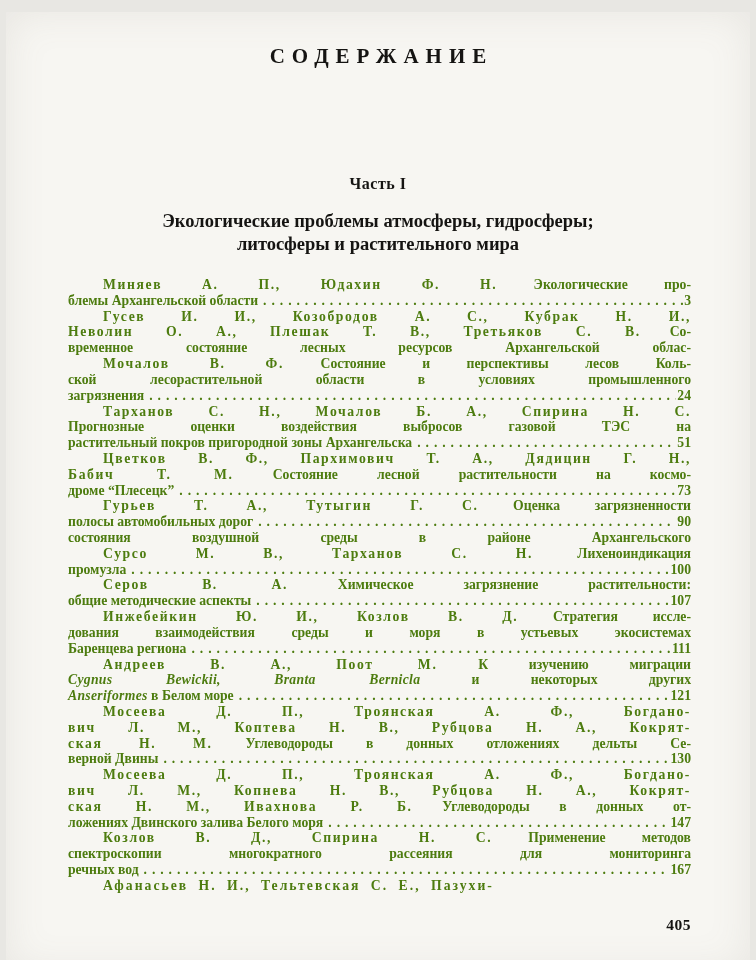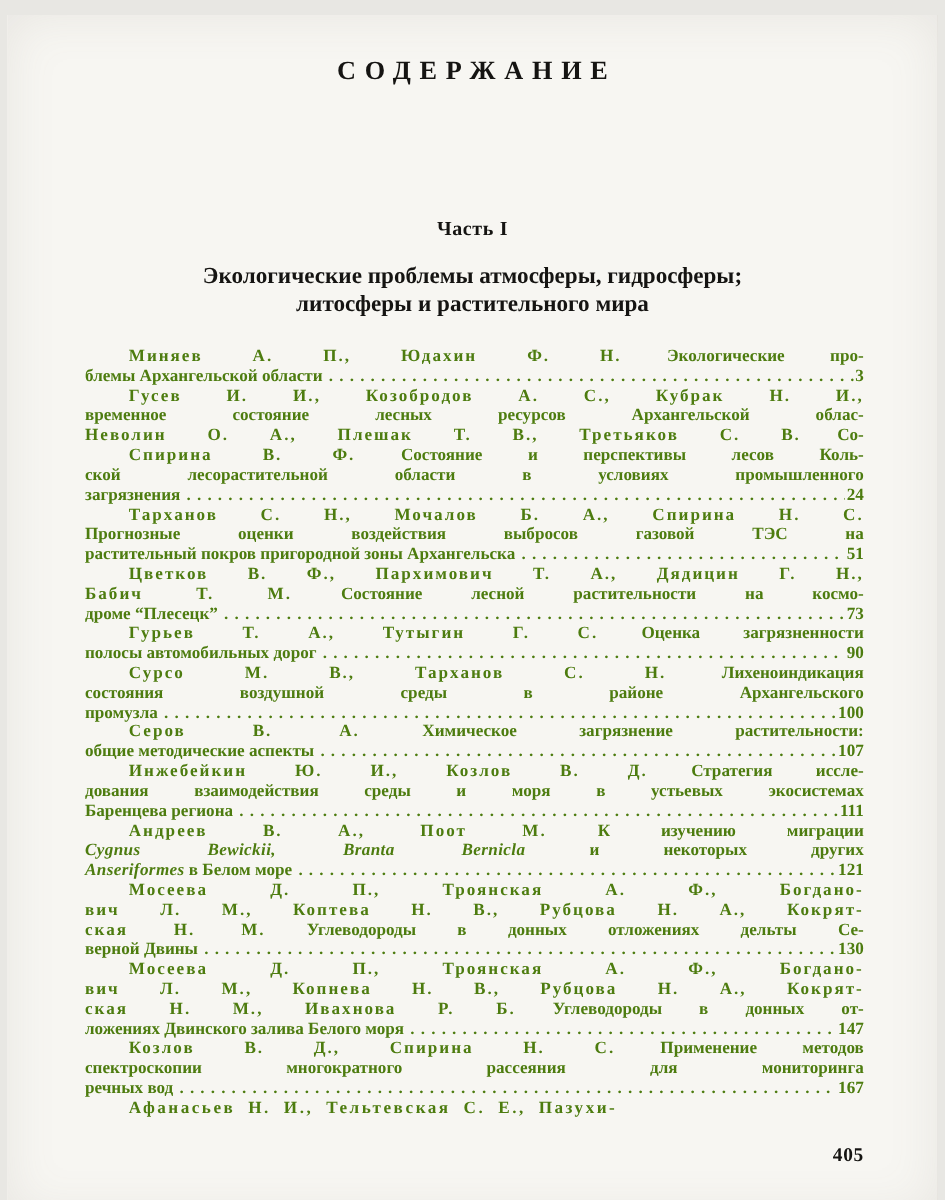--- a/index.html
+++ b/index.html
@@ -71,25 +71,25 @@
       <div class="entry">
         <div class="line fill ind"><span class="au">Миняев А. П., Юдахин Ф. Н.</span><span> Экологические про-</span></div>
         <div class="line last">
           <span class="lt"><span>блемы Архангельской области</span></span>
           <span class="leader"></span>
           <span class="pg">3</span>
         </div>
       </div>
       <div class="entry">
         <div class="line fill ind"><span class="au">Гусев И. И., Козобродов А. С., Кубрак Н. И.,</span></div>
+        <div class="line fill"><span class="au">Неволин О. А., Плешак Т. В., Третьяков С. В.</span><span> Со-</span></div>
         <div class="line fill"><span>временное состояние лесных ресурсов Архангельской облас-</span></div>
-        <div class="line fill"><span class="au">Неволин О. А., Плешак Т. В., Третьяков С. В.</span><span> Со-</span></div>
       </div>
       <div class="entry">
-        <div class="line fill ind"><span class="au">Спирина В. Ф.</span><span> Состояние и перспективы лесов Коль-</span></div>
+        <div class="line fill ind"><span class="au">Мочалов В. Ф.</span><span> Состояние и перспективы лесов Коль-</span></div>
         <div class="line fill"><span>ской лесорастительной области в условиях промышленного</span></div>
         <div class="line last">
           <span class="lt"><span>загрязнения</span></span>
           <span class="leader"></span>
           <span class="pg">24</span>
         </div>
       </div>
       <div class="entry">
         <div class="line fill ind"><span class="au">Тарханов С. Н., Мочалов Б. А., Спирина Н. С.</span></div>
         <div class="line fill"><span>Прогнозные оценки воздействия выбросов газовой ТЭС на</span></div>
@@ -110,22 +110,22 @@
       </div>
       <div class="entry">
         <div class="line fill ind"><span class="au">Гурьев Т. А., Тутыгин Г. С.</span><span> Оценка загрязненности</span></div>
         <div class="line last">
           <span class="lt"><span>полосы автомобильных дорог</span></span>
           <span class="leader"></span>
           <span class="pg">90</span>
         </div>
       </div>
       <div class="entry">
+        <div class="line fill"><span>состояния воздушной среды в районе Архангельского</span></div>
         <div class="line fill ind"><span class="au">Сурсо М. В., Тарханов С. Н.</span><span> Лихеноиндикация</span></div>
-        <div class="line fill"><span>состояния воздушной среды в районе Архангельского</span></div>
         <div class="line last">
           <span class="lt"><span>промузла</span></span>
           <span class="leader"></span>
           <span class="pg">100</span>
         </div>
       </div>
       <div class="entry">
         <div class="line fill ind"><span class="au">Серов В. А.</span><span> Химическое загрязнение растительности:</span></div>
         <div class="line last">
           <span class="lt"><span>общие методические аспекты</span></span>

